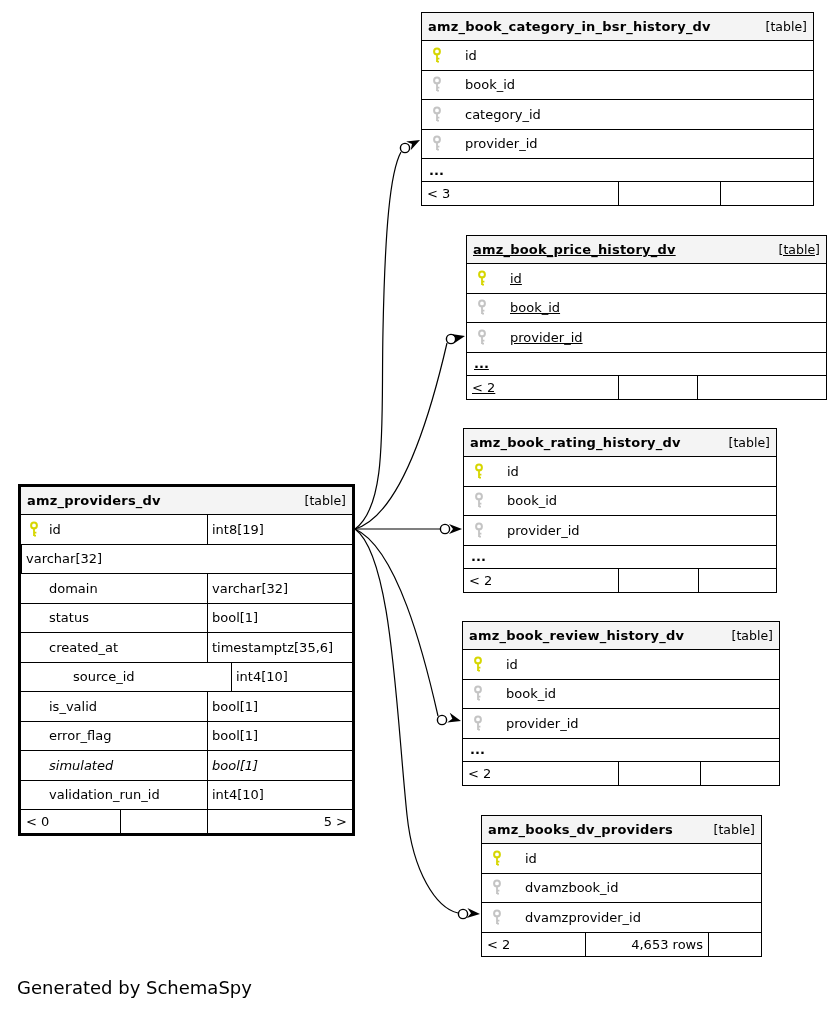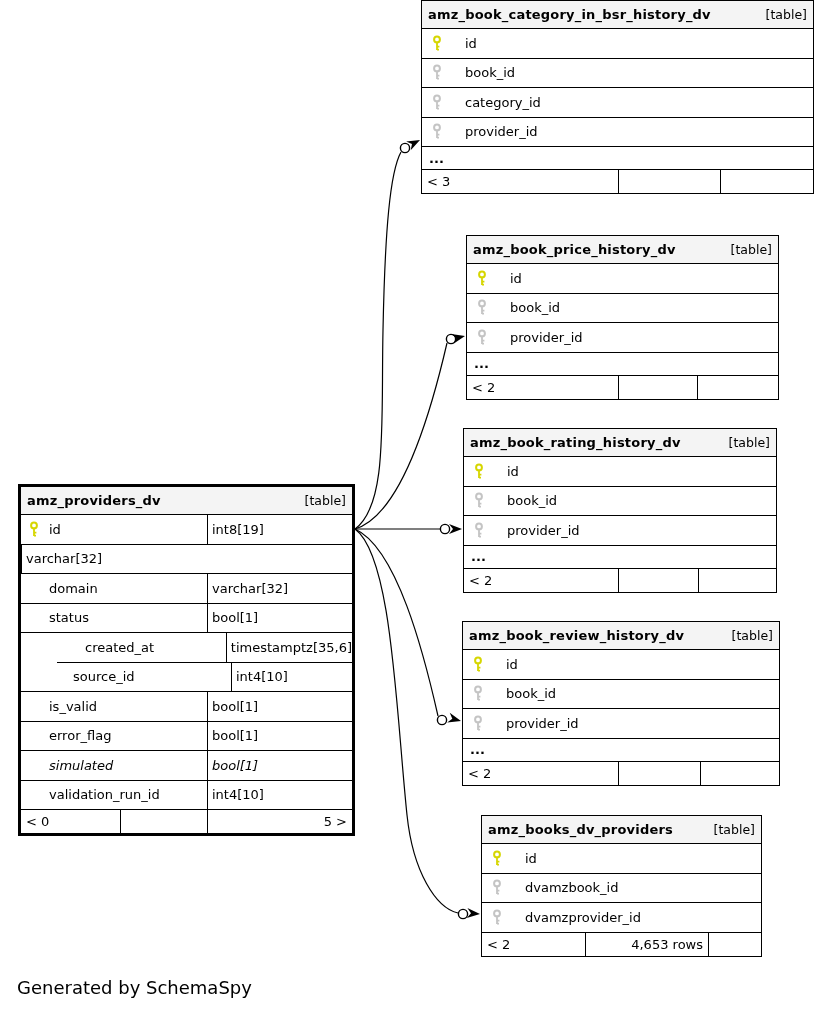--- a/index.html
+++ b/index.html
@@ -98,21 +98,21 @@
         </div>
         <div class="type-cell">varchar[32]</div>
       </div>
       <div class="t-row" style="height: 29.5px; align-items: flex-end;">
         <div class="name-cell" style="width: 186px;">
           <span class="key-slot"></span>
           <span class="col-name">status</span>
         </div>
         <div class="type-cell">bool[1]</div>
       </div>
-      <div class="t-row" style="height: 29.5px; margin-left: 36px;">
+      <div class="t-row" style="height: 29.5px;">
         <div class="name-cell" style="width: 186px;">
           <span class="key-slot"></span>
           <span class="col-name">created_at</span>
         </div>
         <div class="type-cell">timestamptz[35,6]</div>
       </div>
       <div class="t-row" style="height: 29.5px; padding-left: 24px;">
         <div class="name-cell" style="width: 186px;">
           <span class="key-slot"></span>
           <span class="col-name">source_id</span>
@@ -146,21 +146,21 @@
           <span class="col-name">validation_run_id</span>
         </div>
         <div class="type-cell">int4[10]</div>
       </div>
       <div class="t-footer" style="height: 23px;">
         <div class="f-cell" style="width: 99px;">&lt; 0</div>
         <div class="f-cell" style="width: 87px;"></div>
         <div class="f-cell align-right" style="width: 145px;">5 &gt;</div>
       </div>
     </div>
-    <div class="table-node" style="left: 421px; top: 0; width: 393px;">
+    <div class="table-node" style="left: 421px; top: 12px; width: 393px;">
       <div class="t-header" style="height: 28px;">
         <span class="t-name">amz_book_category_in_bsr_history_dv</span>
         <span class="t-tag">[table]</span>
       </div>
       <div class="t-row" style="height: 29.5px;">
         <div class="name-cell" style="flex: 1 1 0%;">
           <span class="key-slot">
             <svg width="12" height="17" viewBox="0 0 12 17" class="key-icon">
               <circle cx="6" cy="4.4" r="2.9" fill="none" stroke="#d6d600" stroke-width="2"></circle>
               <path d="M6 7.3 L6 15 M6 11.6 L8.4 11.6 M6 14.6 L8 14.6" fill="none" stroke="#d6d600" stroke-width="1.8"></path>
@@ -202,21 +202,21 @@
           <span class="col-name">provider_id</span>
         </div>
       </div>
       <div class="ellipsis-row" style="height: 23px;">...</div>
       <div class="t-footer" style="height: 23px;">
         <div class="f-cell" style="width: 196px;">&lt; 3</div>
         <div class="f-cell" style="width: 102px;"></div>
         <div class="f-cell" style="width: 93px;"></div>
       </div>
     </div>
-    <div class="table-node" style="left: 466px; top: 235px; width: 313px;">
+    <div class="table-node" style="left: 466px; top: 235px; width: 361px; text-decoration: underline;">
       <div class="t-header" style="height: 28px;">
         <span class="t-name">amz_book_price_history_dv</span>
         <span class="t-tag">[table]</span>
       </div>
       <div class="t-row" style="height: 29.5px;">
         <div class="name-cell" style="flex: 1 1 0%;">
           <span class="key-slot">
             <svg width="12" height="17" viewBox="0 0 12 17" class="key-icon">
               <circle cx="6" cy="4.4" r="2.9" fill="none" stroke="#d6d600" stroke-width="2"></circle>
               <path d="M6 7.3 L6 15 M6 11.6 L8.4 11.6 M6 14.6 L8 14.6" fill="none" stroke="#d6d600" stroke-width="1.8"></path>

